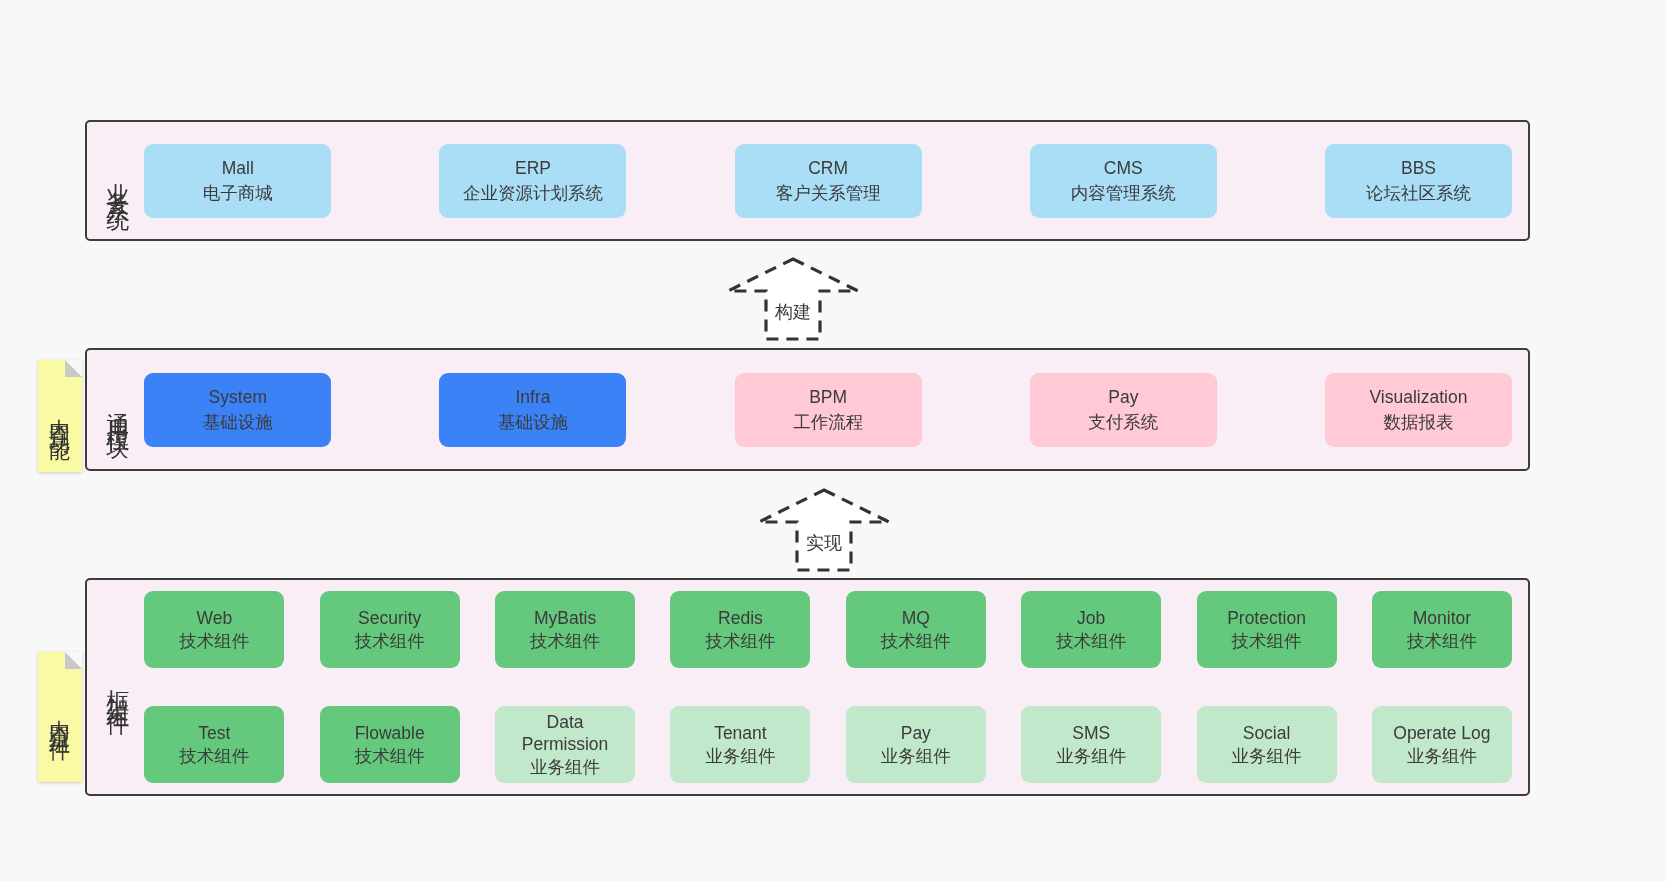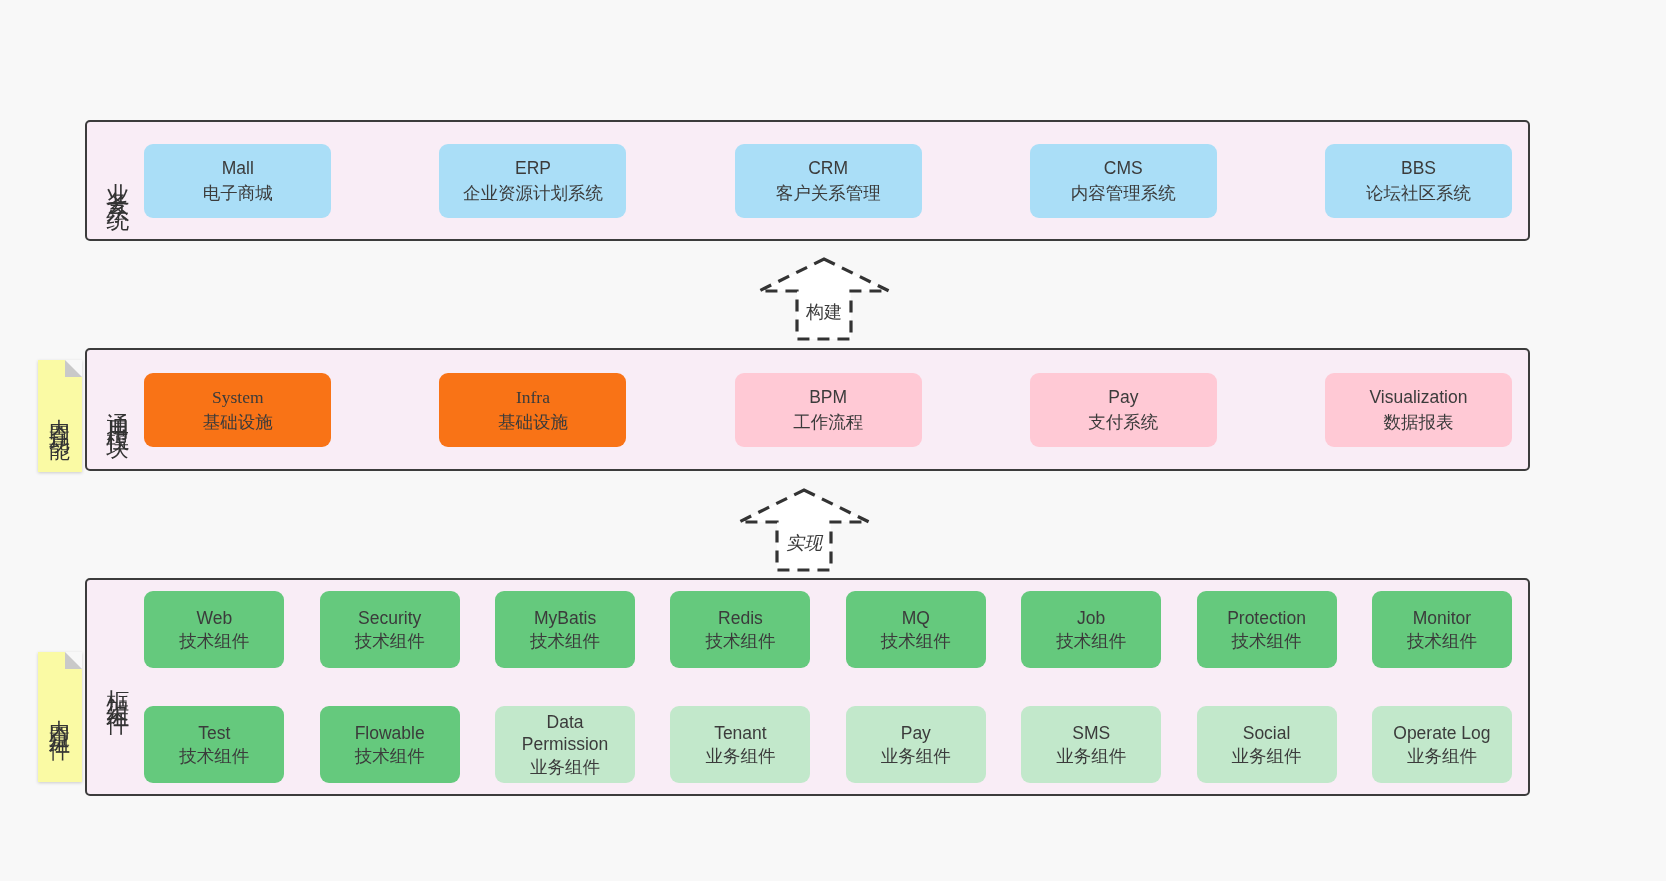--- a/index.html
+++ b/index.html
@@ -37,34 +37,34 @@
     border-radius:9px;display:flex;flex-direction:column;
     align-items:center;justify-content:center;text-align:center;
     font-size:17.5px;line-height:1.42;color:#3b3b3b;
     box-sizing:border-box;padding:15px 6px;
   }
   .box .en{display:block;}
   .box .zh{display:block;}
   .w6{width:187px;height:74px;}
   .w8{width:140px;height:77px;line-height:1.28;}
   .blue{background:#aadef7;}
-  .red{background:#f97316;font-family:Liberation Serif, serif;}
+  .red{background:#3b82f6;}
   .pink{background:#ffc9d5;}
   .green{background:#65c97d;}
   .lightgreen{background:#c2e8cb;}
 
   
   .arrow{position:absolute;width:136px;height:86px;}
   .arrow svg{position:absolute;inset:0;overflow:visible;}
   .arrow .arrow-label{
     position:absolute;left:50%;top:44px;transform:translateX(-50%);
     background:#fff;padding:0 3px;font-size:18px;color:#3b3b3b;white-space:nowrap;
   }
-  #arrow-build{left:756px;top:256px;}
-  #arrow-implement{left:736px;top:487px;font-style:italic;}
+  #arrow-build{left:725px;top:256px;}
+  #arrow-implement{left:756px;top:487px;}
 
   
   .note{
     position:absolute;width:44px;background:#fafaa4;
     display:flex;align-items:center;justify-content:center;
     box-shadow:0 1px 3px rgba(0,0,0,.18);
   }
   .note::before{
     content:"";position:absolute;top:0;right:0;width:0;height:0;
     border-style:solid;border-width:0 17px 17px 0;

